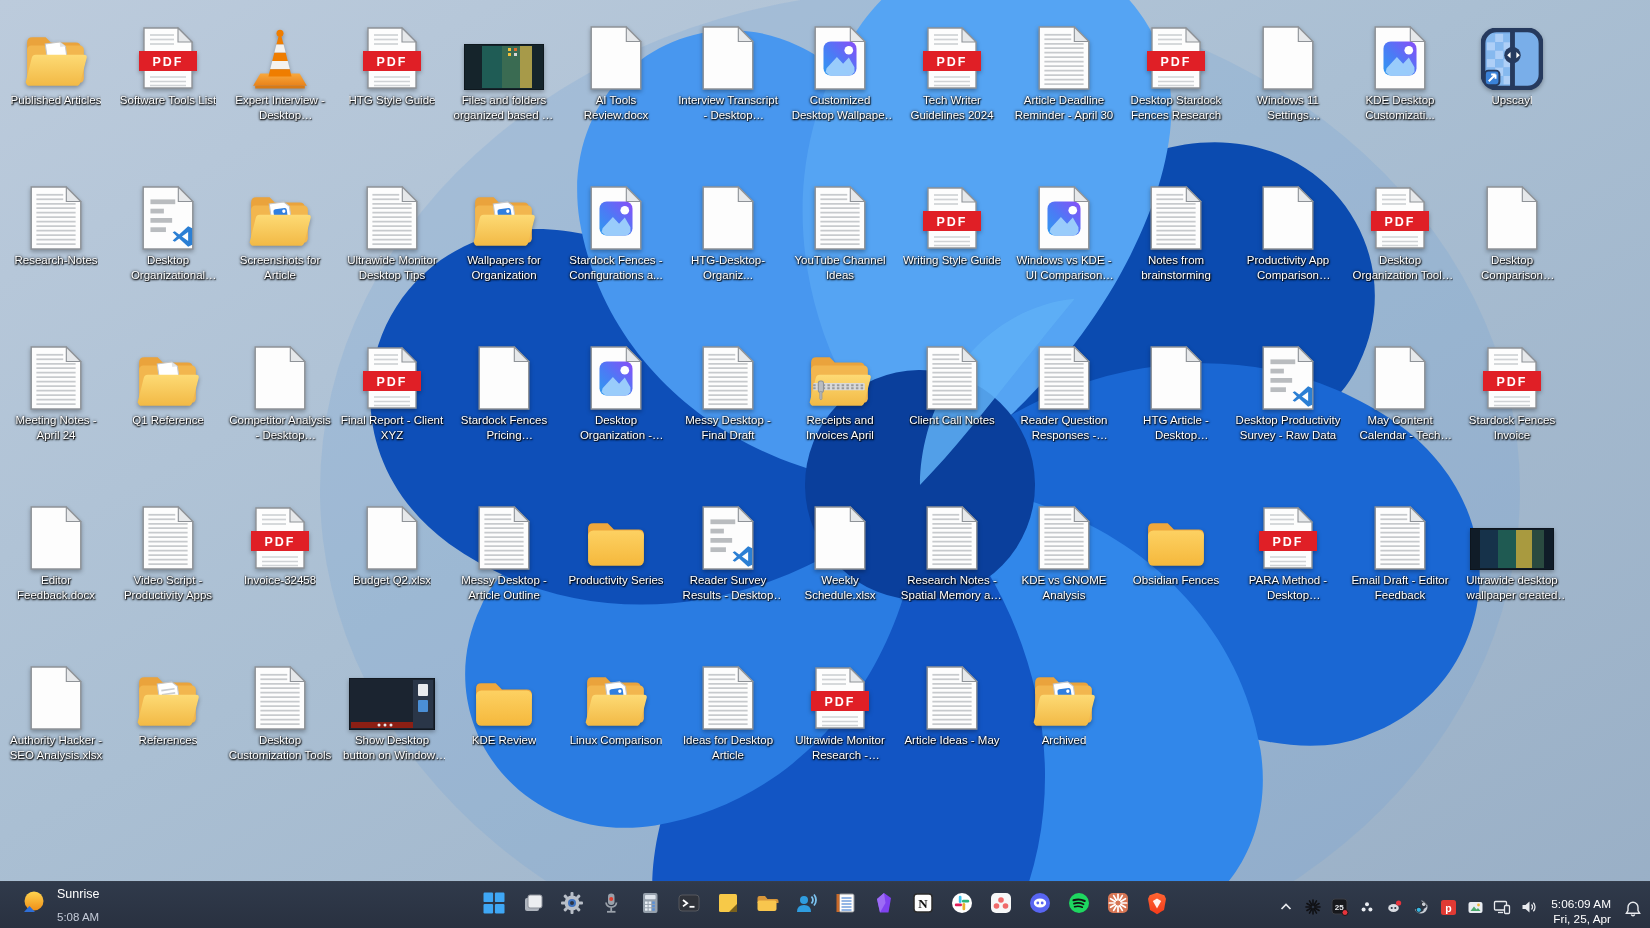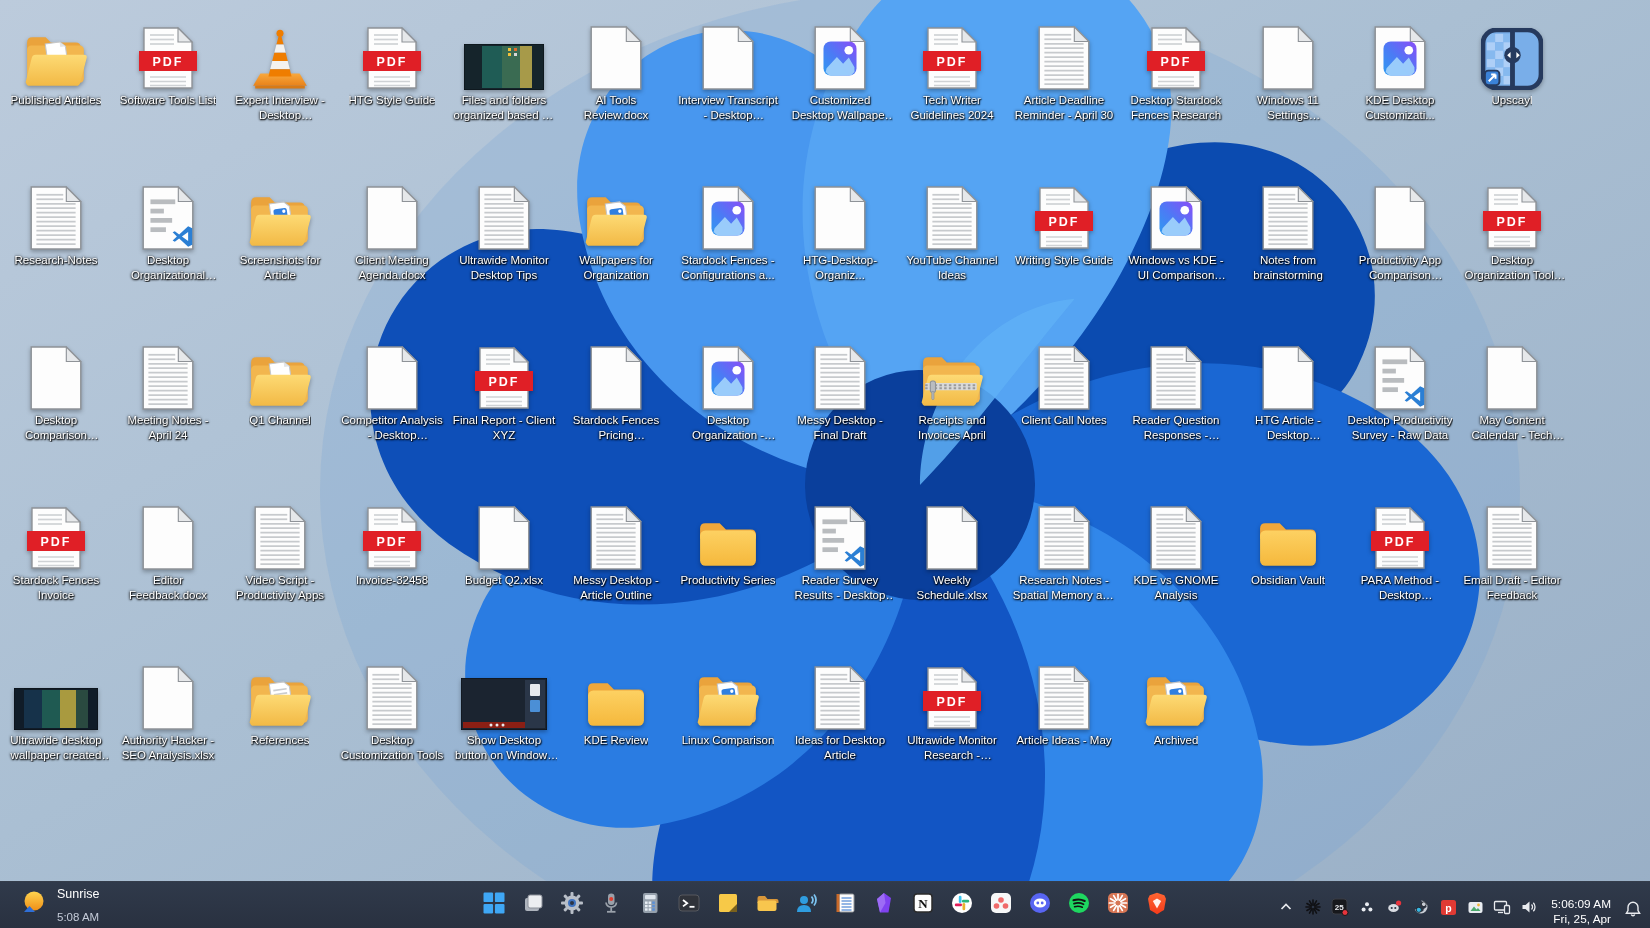--- a/index.html
+++ b/index.html
@@ -349,29 +349,20 @@
     <path d="M1.5 51 L7.5 27 q0.8 -3 3.8 -3 h47 q3.2 0 2.4 3 L54.5 51 q-0.8 3 -3.8 3 h-45 q-3.5 0 -3.7 -3 Z" fill="url(#g_folder_front)"></path>
         </svg>
       </div>
      <div class="label">Screenshots for Article</div>
     </div>
     <div class="cell">
       <div class="iconwrap">
         <svg width="52" height="64" viewBox="0 0 50 62">
     <path d="M1 1 h34 l14 14 v46 h-48 z" fill="#fdfdfd" stroke="#8f9398" stroke-width="1.4"></path>
     <path d="M35 1 l14 14 h-14 z" fill="#e6e8ea" stroke="#8f9398" stroke-width="1.1"></path>
-        </svg>
-      </div>
-     <div class="label">Client Meeting Agenda.docx</div>
-    </div>
-    <div class="cell">
-      <div class="iconwrap">
-        <svg width="52" height="64" viewBox="0 0 50 62">
-    <path d="M1 1 h34 l14 14 v46 h-48 z" fill="#fdfdfd" stroke="#8f9398" stroke-width="1.4"></path>
-    <path d="M35 1 l14 14 h-14 z" fill="#e6e8ea" stroke="#8f9398" stroke-width="1.1"></path>
           <line x1="6" y1="8.5" x2="32" y2="8.5" stroke="#c7cacd" stroke-width="1.7"></line>
           <line x1="6" y1="12.85" x2="32" y2="12.85" stroke="#c7cacd" stroke-width="1.7"></line>
           <line x1="6" y1="17.2" x2="44" y2="17.2" stroke="#c7cacd" stroke-width="1.7"></line>
           <line x1="6" y1="21.549999999999997" x2="44" y2="21.549999999999997" stroke="#c7cacd" stroke-width="1.7"></line>
           <line x1="6" y1="25.9" x2="44" y2="25.9" stroke="#c7cacd" stroke-width="1.7"></line>
           <line x1="6" y1="30.25" x2="44" y2="30.25" stroke="#c7cacd" stroke-width="1.7"></line>
           <line x1="6" y1="34.599999999999994" x2="44" y2="34.599999999999994" stroke="#c7cacd" stroke-width="1.7"></line>
           <line x1="6" y1="38.949999999999996" x2="44" y2="38.949999999999996" stroke="#c7cacd" stroke-width="1.7"></line>
           <line x1="6" y1="43.3" x2="44" y2="43.3" stroke="#c7cacd" stroke-width="1.7"></line>
           <line x1="6" y1="47.65" x2="44" y2="47.65" stroke="#c7cacd" stroke-width="1.7"></line>
@@ -549,21 +540,21 @@
         <svg width="64" height="60" viewBox="0 0 62 58">
     <path d="M3 12 q0 -5 5 -5 h13 l5 5 h24 q5 0 5 5 v6 H3 Z" fill="#eaa33c"></path>
     <rect x="3" y="15" width="55" height="36" rx="4" fill="#f2b64e"></rect>
     <g transform="rotate(-8 32 30)">
    <path d="M23 12 h14 l5 5 v20 h-19 z" fill="#fff" stroke="#c4c7cb"></path>
    <path d="M37 12 l5 5 h-5 z" fill="#e2e4e6"></path>
           </g>
     <path d="M1.5 51 L7.5 27 q0.8 -3 3.8 -3 h47 q3.2 0 2.4 3 L54.5 51 q-0.8 3 -3.8 3 h-45 q-3.5 0 -3.7 -3 Z" fill="url(#g_folder_front)"></path>
         </svg>
       </div>
-     <div class="label">Q1 Channel</div>
+     <div class="label">Q1 Reference</div>
     </div>
     <div class="cell">
       <div class="iconwrap">
         <svg width="52" height="64" viewBox="0 0 50 62">
     <path d="M1 1 h34 l14 14 v46 h-48 z" fill="#fdfdfd" stroke="#8f9398" stroke-width="1.4"></path>
     <path d="M35 1 l14 14 h-14 z" fill="#e6e8ea" stroke="#8f9398" stroke-width="1.1"></path>
         </svg>
       </div>
      <div class="label">Competitor Analysis - Desktop Organizati...</div>
     </div>
@@ -889,21 +880,21 @@
       </div>
      <div class="label">KDE vs GNOME Analysis</div>
     </div>
     <div class="cell">
       <div class="iconwrap">
         <svg width="60" height="52" viewBox="0 0 58 50">
     <path d="M2 10 q0 -5 5 -5 h14 l6 6 h24 q5 0 5 5 v4 H2 Z" fill="#efa73b"></path>
     <rect x="2" y="12" width="54" height="34" rx="5" fill="url(#g_folder_closed)"></rect>
         </svg>
       </div>
-     <div class="label">Obsidian Vault</div>
+     <div class="label">Obsidian Fences</div>
     </div>
     <div class="cell">
       <div class="iconwrap">
         <svg width="58" height="64" viewBox="-4 0 58 62">
     <path d="M1 1 h34 l14 14 v46 h-48 z" fill="#fdfdfd" stroke="#8f9398" stroke-width="1.4"></path>
     <path d="M35 1 l14 14 h-14 z" fill="#e6e8ea" stroke="#8f9398" stroke-width="1.1"></path>
           <line x1="7" y1="8" x2="31" y2="8" stroke="#cfd2d5" stroke-width="1.7"></line>
           <line x1="7" y1="12.5" x2="31" y2="12.5" stroke="#cfd2d5" stroke-width="1.7"></line>
           <line x1="7" y1="17" x2="31" y2="17" stroke="#cfd2d5" stroke-width="1.7"></line>
           <line x1="7" y1="50" x2="43" y2="50" stroke="#cfd2d5" stroke-width="1.7"></line>

